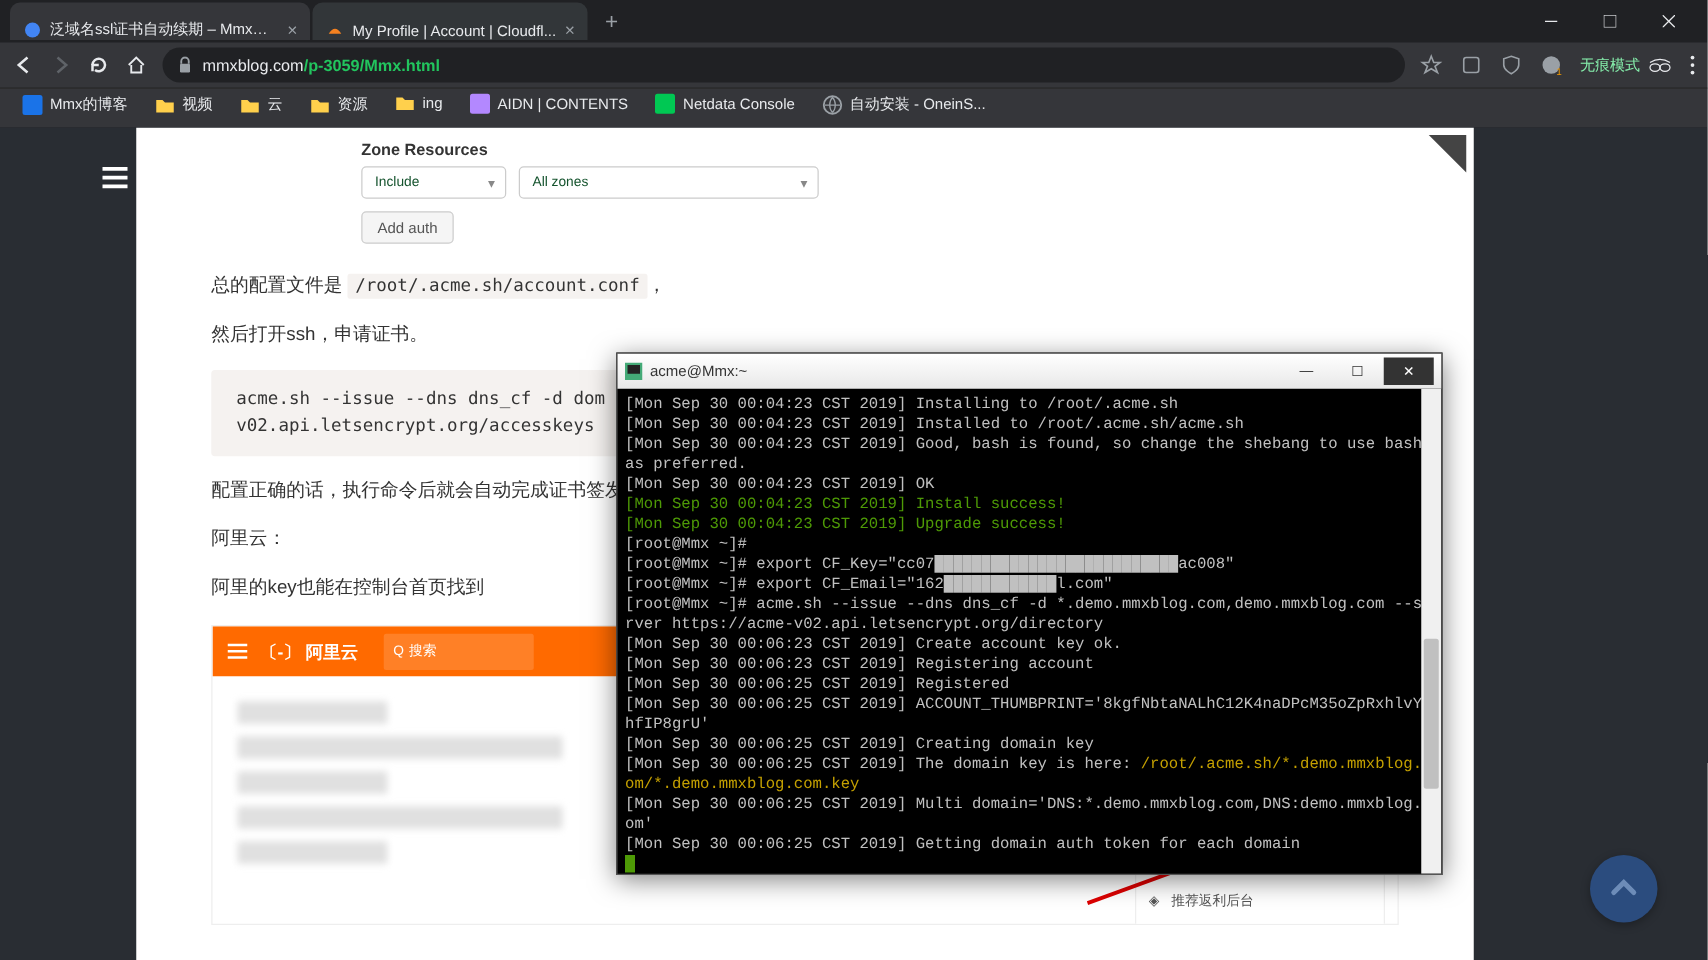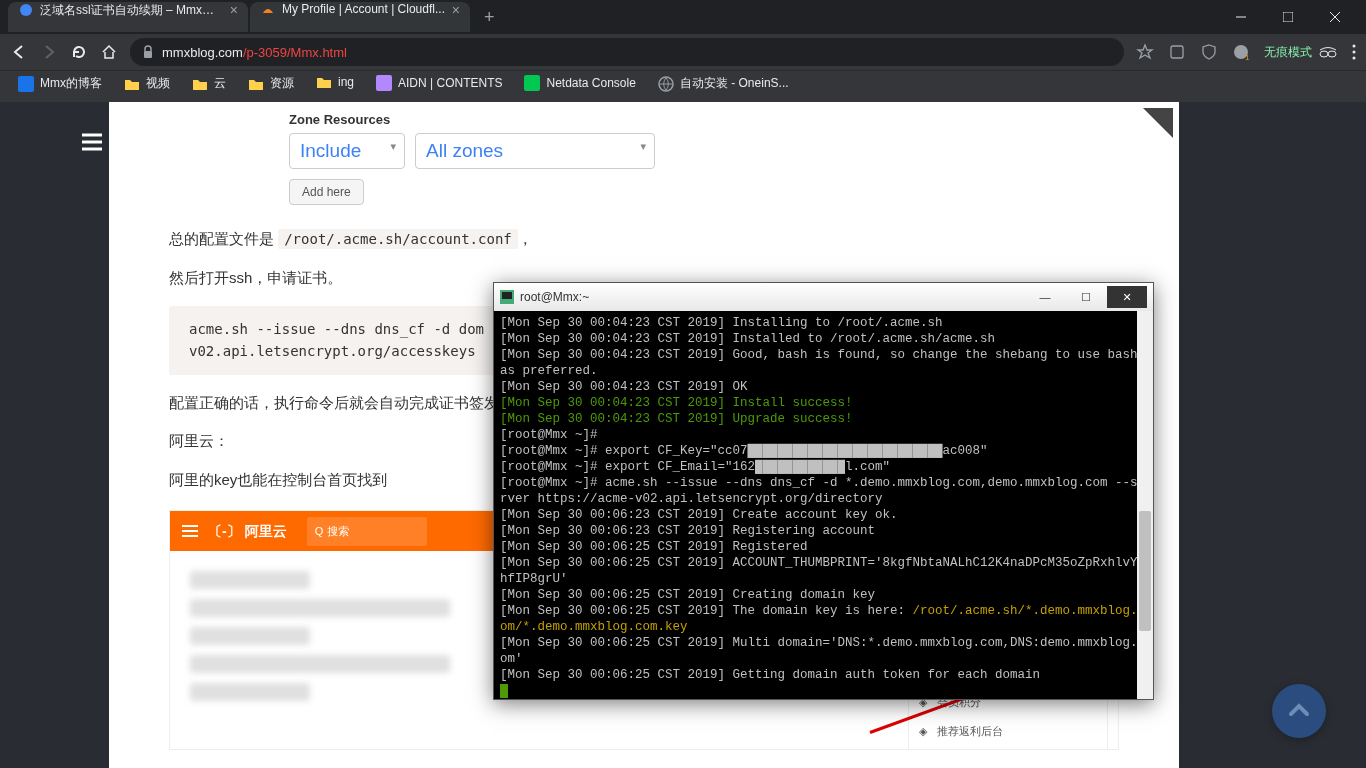--- a/index.html
+++ b/index.html
@@ -1,50 +1,50 @@
 <!DOCTYPE html>
 <html><head>
 <meta charset="utf-8">
 <style>
 * { margin: 0; padding: 0; box-sizing: border-box; }
 body { width: 1366px; height: 768px; overflow: hidden; font-family: "Microsoft YaHei", -apple-system, sans-serif; background: #202124; position: relative; }
 
 
 .browser-tabs { height: 34px; background: #202124; display: flex; align-items: center; padding: 0 8px; }
-.tab { height: 30px; background: #323639; border-radius: 8px 8px 0 0; display: flex; align-items: flex-start; padding: 0 10px; margin-right: 2px; min-width: 220px; max-width: 240px; color: #e8eaed; font-size: 12px; gap: 6px; }
+.tab { height: 30px; background: #323639; border-radius: 8px 8px 0 0; display: flex; align-items: flex-end; padding: 0 10px; margin-right: 2px; min-width: 220px; max-width: 240px; color: #e8eaed; font-size: 12px; gap: 6px; }
 .tab.active { background: #35363a; }
 .tab-favicon { width: 16px; height: 16px; display: flex; align-items: center; justify-content: center; }
 .tab-title { flex: 1; white-space: nowrap; overflow: hidden; text-overflow: ellipsis; }
 .tab-close { color: #9aa0a6; cursor: pointer; font-size: 14px; }
 .new-tab { color: #9aa0a6; padding: 0 12px; font-size: 18px; cursor: pointer; }
 .window-controls { margin-left: auto; display: flex; gap: 1px; }
 .win-btn { width: 46px; height: 30px; display: flex; align-items: center; justify-content: center; color: #e8eaed; cursor: pointer; }
 
 .nav-bar { height: 36px; background: #35363a; display: flex; align-items: center; padding: 0 10px; gap: 12px; }
 .nav-btn { color: #9aa0a6; cursor: pointer; display: flex; align-items: center; }
 .url-bar { flex: 1; height: 28px; background: #202124; border-radius: 14px; display: flex; align-items: center; padding: 0 12px; gap: 8px; color: #e8eaed; font-size: 13px; }
 .url-bar .lock { color: #9aa0a6; }
 .url-domain { color: #e8eaed; }
-.url-path { color: #ef4444; }
+.url-path { color: #22c55e; font-weight: bold; }
 .nav-icons { display: flex; gap: 14px; align-items: center; color: #9aa0a6; }
 .incognito { display: flex; align-items: center; gap: 6px; color: #86efac; font-size: 12px; }
 
 .bookmarks-bar { height: 32px; background: #35363a; border-top: 1px solid #2a2a2a; display: flex; align-items: flex-start; padding: 0 10px; gap: 6px; }
 .bookmark { display: flex; align-items: center; gap: 6px; padding: 4px 8px; color: #e8eaed; font-size: 12px; cursor: pointer; border-radius: 4px; }
 .bm-icon { width: 16px; height: 16px; border-radius: 2px; display: flex; align-items: center; justify-content: center; font-size: 10px; }
 
 
 .content { position: absolute; top: 102px; left: 0; right: 0; bottom: 0; background: #292d33; overflow: hidden; }
 .article { position: absolute; left: 109px; top: 0; width: 1070px; background: #fff; height: 100%; padding: 10px 60px; }
 .menu-fab { position: absolute; left: 72px; top: 20px; width: 40px; height: 40px; color: #fff; display: flex; align-items: center; justify-content: center; cursor: pointer; }
 
 .zone-section { margin-bottom: 20px; }
 .zone-label { font-size: 13px; color: #333; font-weight: 600; margin-bottom: 6px; }
 .zone-controls { display: flex; gap: 10px; }
-.dropdown { border: 1px solid #ccc; border-radius: 4px; padding: 6px 26px 6px 10px; font-size: 19px; color: #3b82f6; position: relative; background: #fff; }
+.dropdown { border: 1px solid #ccc; border-radius: 4px; padding: 6px 26px 6px 10px; font-size: 11px; color: #14532d; position: relative; background: #fff; }
 .dropdown:after { content: "▾"; position: absolute; right: 8px; color: #888; font-size: 11px; }
 .dd1 { width: 116px; }
 .dd2 { width: 240px; }
 .add-more-btn { border: 1px solid #ccc; border-radius: 4px; padding: 5px 12px; font-size: 12px; color: #555; background: #f5f5f5; margin-top: 10px; display: inline-block; cursor: pointer; }
 
 .article-body { font-size: 15px; color: #333; line-height: 1.9; }
 .article-body p { margin: 10px 0; }
 .code-inline { background: #f5f2f0; padding: 2px 6px; font-family: Consolas, monospace; font-size: 14px; border-radius: 2px; }
 .codeblock { background: #f5f2f0; padding: 12px 20px; font-family: Consolas, monospace; font-size: 14px; color: #333; border-radius: 3px; margin: 14px 0; line-height: 1.6; }
 .article-body strong { font-weight: 400; }
@@ -272,21 +272,21 @@
   </div>
 
   <div class="article">
     <div class="page-triangle"></div>
     <div class="zone-section" style="margin-left:120px;">
       <div class="zone-label">Zone Resources</div>
       <div class="zone-controls">
         <div class="dropdown dd1">Include</div>
         <div class="dropdown dd2">All zones</div>
       </div>
-      <div class="add-more-btn">Add here</div>
+      <div class="add-more-btn">Add auth</div>
     </div>
 
     <div class="article-body">
       <p>
         <span>总的配置文件是 </span><span class="code-inline">/root/.acme.sh/account.conf</span><span>，</span>
       </p>
       <p>然后打开ssh，申请证书。</p>
       <div class="codeblock">
         <div><span>acme.sh --issue --dns dns_cf -d dom</span></div>
         <div><span>v02.api.letsencrypt.org/accesskeys</span></div>
@@ -359,21 +359,21 @@
   </div>
 
   <div class="ssh-window">
     <div class="ssh-titlebar">
       <span class="ssh-titlebar-icon">
           <svg width="14" height="14">
             <rect width="14" height="14" fill="#4a7"></rect>
             <rect x="2" y="2" width="10" height="7" fill="#222"></rect>
           </svg>
         </span>
-      <span class="ssh-title-text">root@Mmx:~</span>
+      <span class="ssh-title-text">acme@Mmx:~</span>
       <div class="ssh-win-controls">
         <div class="ssh-win-btn">—</div>
         <div class="ssh-win-btn">☐</div>
         <div class="ssh-win-btn close">✕</div>
       </div>
     </div>
     <div class="ssh-body" id="ssh-body"><div>[Mon Sep 30 00:04:23 CST 2019] Installing to /root/.acme.sh</div><div>[Mon Sep 30 00:04:23 CST 2019] Installed to /root/.acme.sh/acme.sh</div><div>[Mon Sep 30 00:04:23 CST 2019] Good, bash is found, so change the shebang to use bash as preferred.</div><div>[Mon Sep 30 00:04:23 CST 2019] OK</div><div><span class="term-green">[Mon Sep 30 00:04:23 CST 2019] Install success!</span></div><div><span class="term-green">[Mon Sep 30 00:04:23 CST 2019] Upgrade success!</span></div><div>[root@Mmx ~]#</div><div>[root@Mmx ~]# export CF_Key="cc07██████████████████████████ac008"</div><div>[root@Mmx ~]# export CF_Email="162████████████l.com"</div><div>[root@Mmx ~]# acme.sh --issue --dns dns_cf -d *.demo.mmxblog.com,demo.mmxblog.com --server https://acme-v02.api.letsencrypt.org/directory</div><div>[Mon Sep 30 00:06:23 CST 2019] Create account key ok.</div><div>[Mon Sep 30 00:06:23 CST 2019] Registering account</div><div>[Mon Sep 30 00:06:25 CST 2019] Registered</div><div>[Mon Sep 30 00:06:25 CST 2019] ACCOUNT_THUMBPRINT='8kgfNbtaNALhC12K4naDPcM35oZpRxhlvYjhfIP8grU'</div><div>[Mon Sep 30 00:06:25 CST 2019] Creating domain key</div><div><span>[Mon Sep 30 00:06:25 CST 2019] The domain key is here: </span><span class="term-yellow">/root/.acme.sh/*.demo.mmxblog.com/*.demo.mmxblog.com.key</span></div><div>[Mon Sep 30 00:06:25 CST 2019] Multi domain='DNS:*.demo.mmxblog.com,DNS:demo.mmxblog.com'</div><div>[Mon Sep 30 00:06:25 CST 2019] Getting domain auth token for each domain</div><div><span class="cursor-block"></span></div>
       <div class="ssh-scrollbar"><div class="ssh-thumb"></div></div>
     </div>
   </div>

